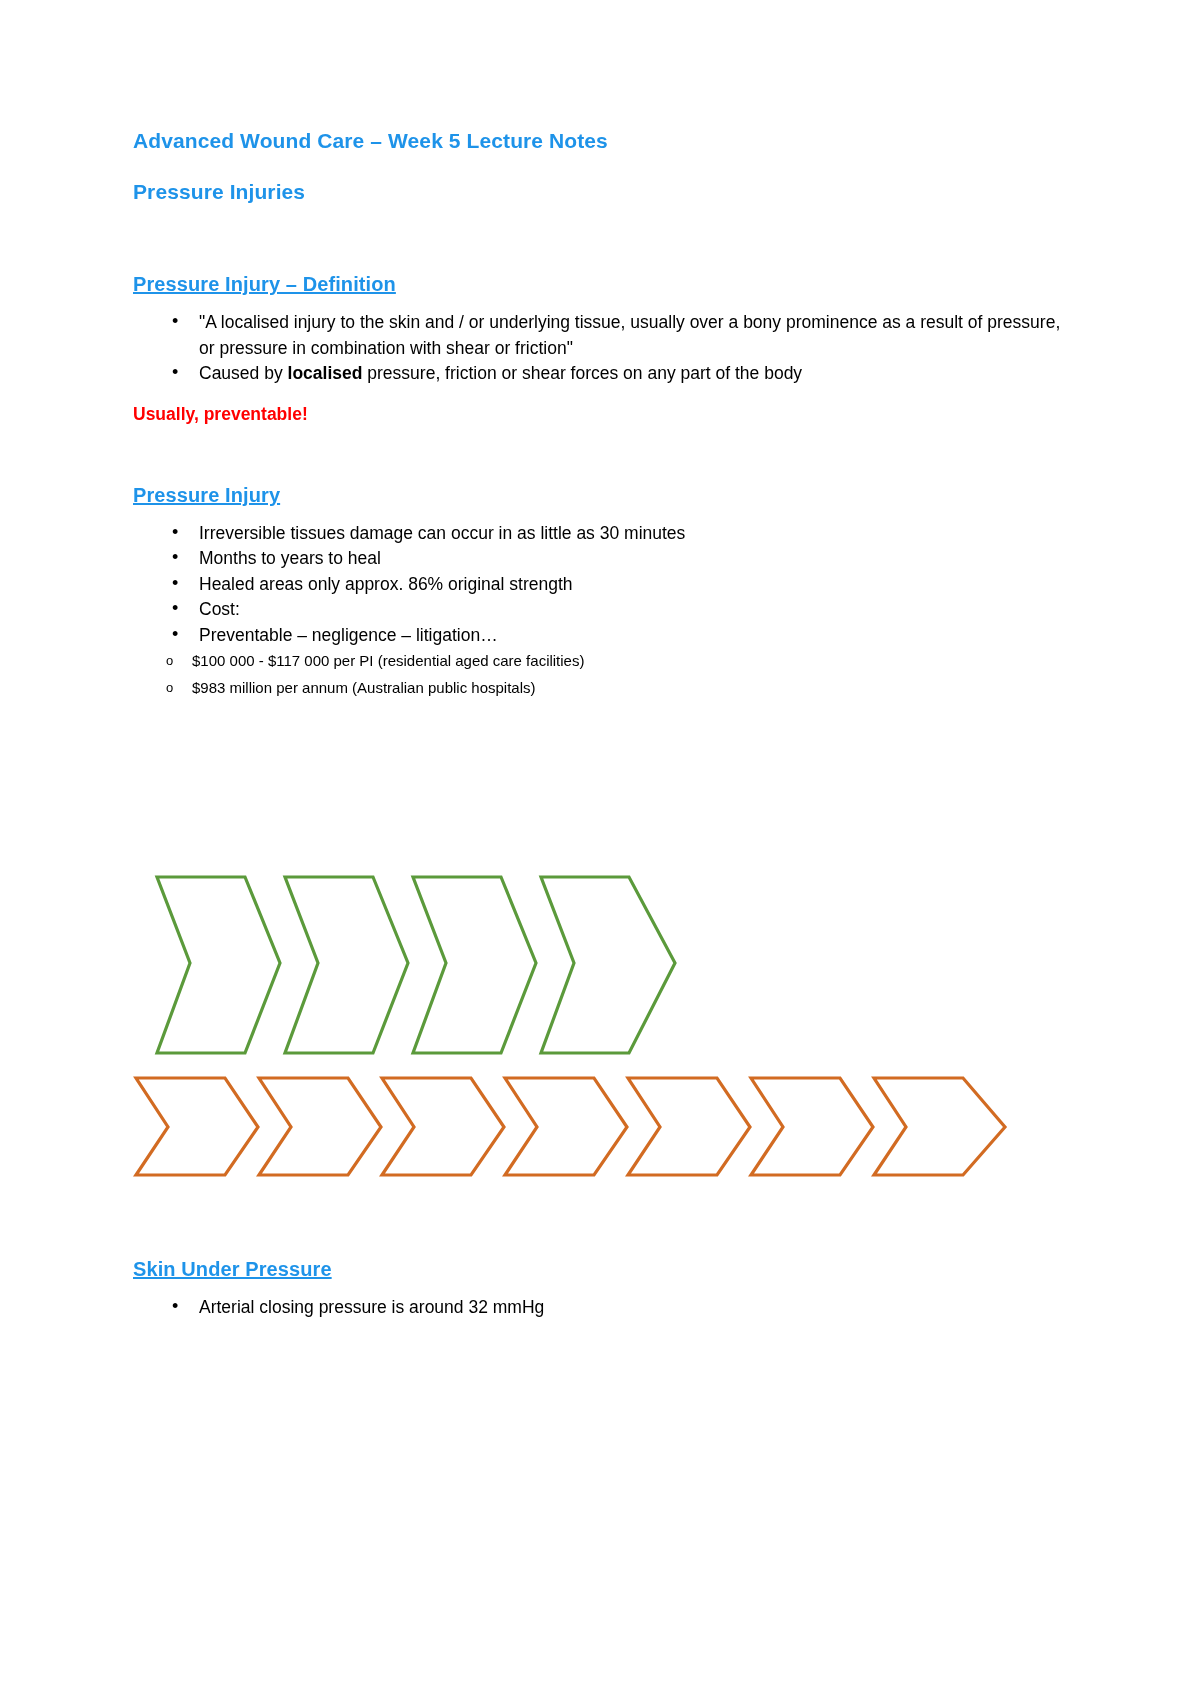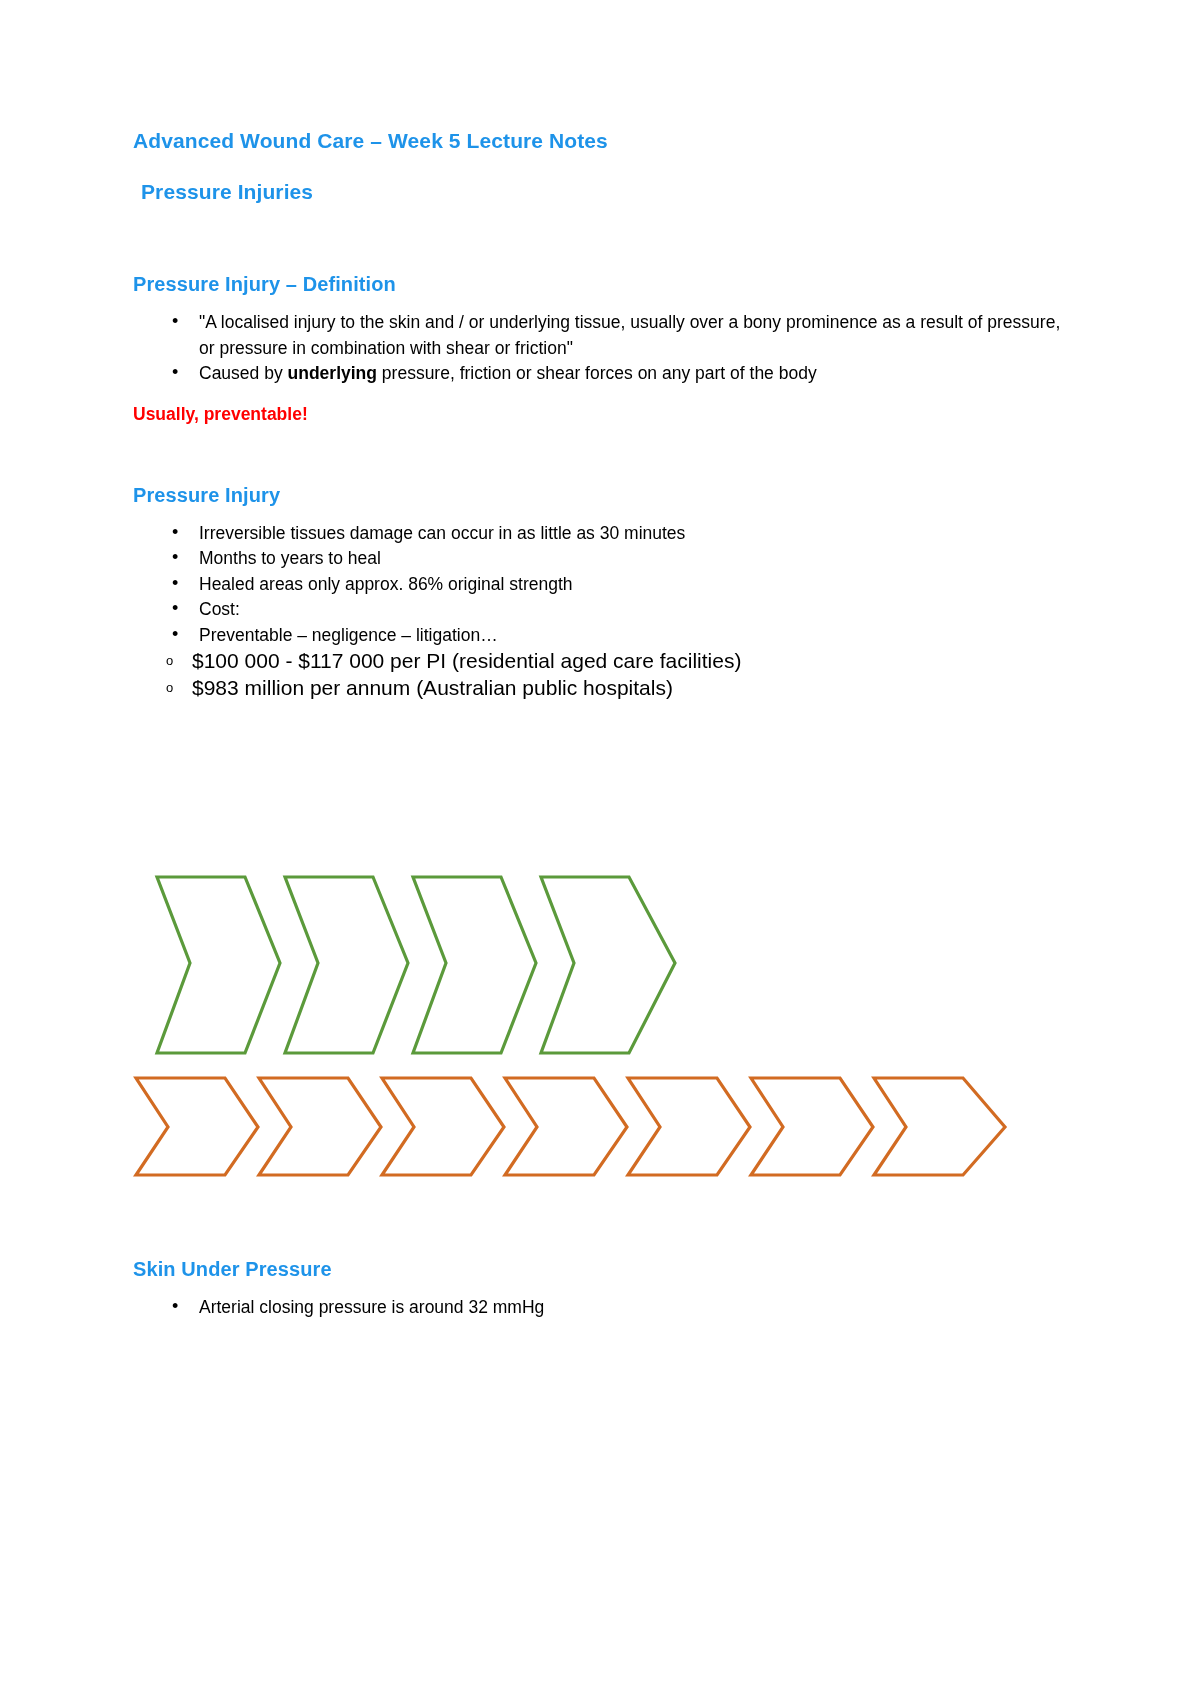--- a/index.html
+++ b/index.html
@@ -28,31 +28,32 @@
     font-weight: bold;
     color: #1E93E9;
     margin: 0 0 26px 0;
     line-height: 1.2;
     letter-spacing: 0.1px;
   }
   h2.doc-subtitle {
     font-size: 21px;
     font-weight: bold;
     color: #1E93E9;
-    margin: 0 0 0 8px;
+    margin: 0 0 0 0;
     line-height: 1.2;
     letter-spacing: 0.1px;
   }
   h3.section-heading {
     font-size: 20px;
     font-weight: bold;
     color: #1E93E9;
     margin: 0 0 14px 0;
     line-height: 1.2;
     letter-spacing: 0.1px;
+    text-decoration: underline;
   }
 
   .spacer-lg { height: 68px; }
   .spacer-md { height: 56px; }
 
   ul.bullets {
     list-style: none;
     margin: 0;
     padding: 0 0 0 66px;
   }
@@ -77,21 +78,21 @@
     color: #000000;
   }
 
   ul.subbullets {
     list-style: none;
     margin: 0;
     padding: 0 0 0 59px;
   }
   ul.subbullets > li {
     position: relative;
-    font-size: 21px;
+    font-size: 15px;
     line-height: 26.5px;
     color: #000000;
   }
   ul.subbullets > li::before {
     content: "o";
     position: absolute;
     left: -26px;
     top: 0px;
     font-size: 13px;
     line-height: 26.5px;
@@ -148,21 +149,21 @@
     <h2 class="doc-subtitle">Pressure Injuries</h2>
 
     <div class="spacer-lg"></div>
 
     <h3 class="section-heading">Pressure Injury – Definition</h3>
     <ul class="bullets">
       <li>
         <span class="li-text">"A localised injury to the skin and / or underlying tissue, usually over a bony prominence as a result of pressure, or pressure in combination with shear or friction"</span>
       </li>
       <li>
-        <span>Caused by </span><b class="strong">underlying</b><span> pressure, friction or shear forces on any part of the body</span>
+        <span>Caused by </span><b class="strong">localised</b><span> pressure, friction or shear forces on any part of the body</span>
       </li>
     </ul>
     <div class="callout-red">Usually, preventable!</div>
 
     <div class="spacer-md"></div>
 
     <h3 class="section-heading">Pressure Injury</h3>
     <ul class="bullets">
       <li>
           <span class="li-text">Irreversible tissues damage can occur in as little as 30 minutes</span>

